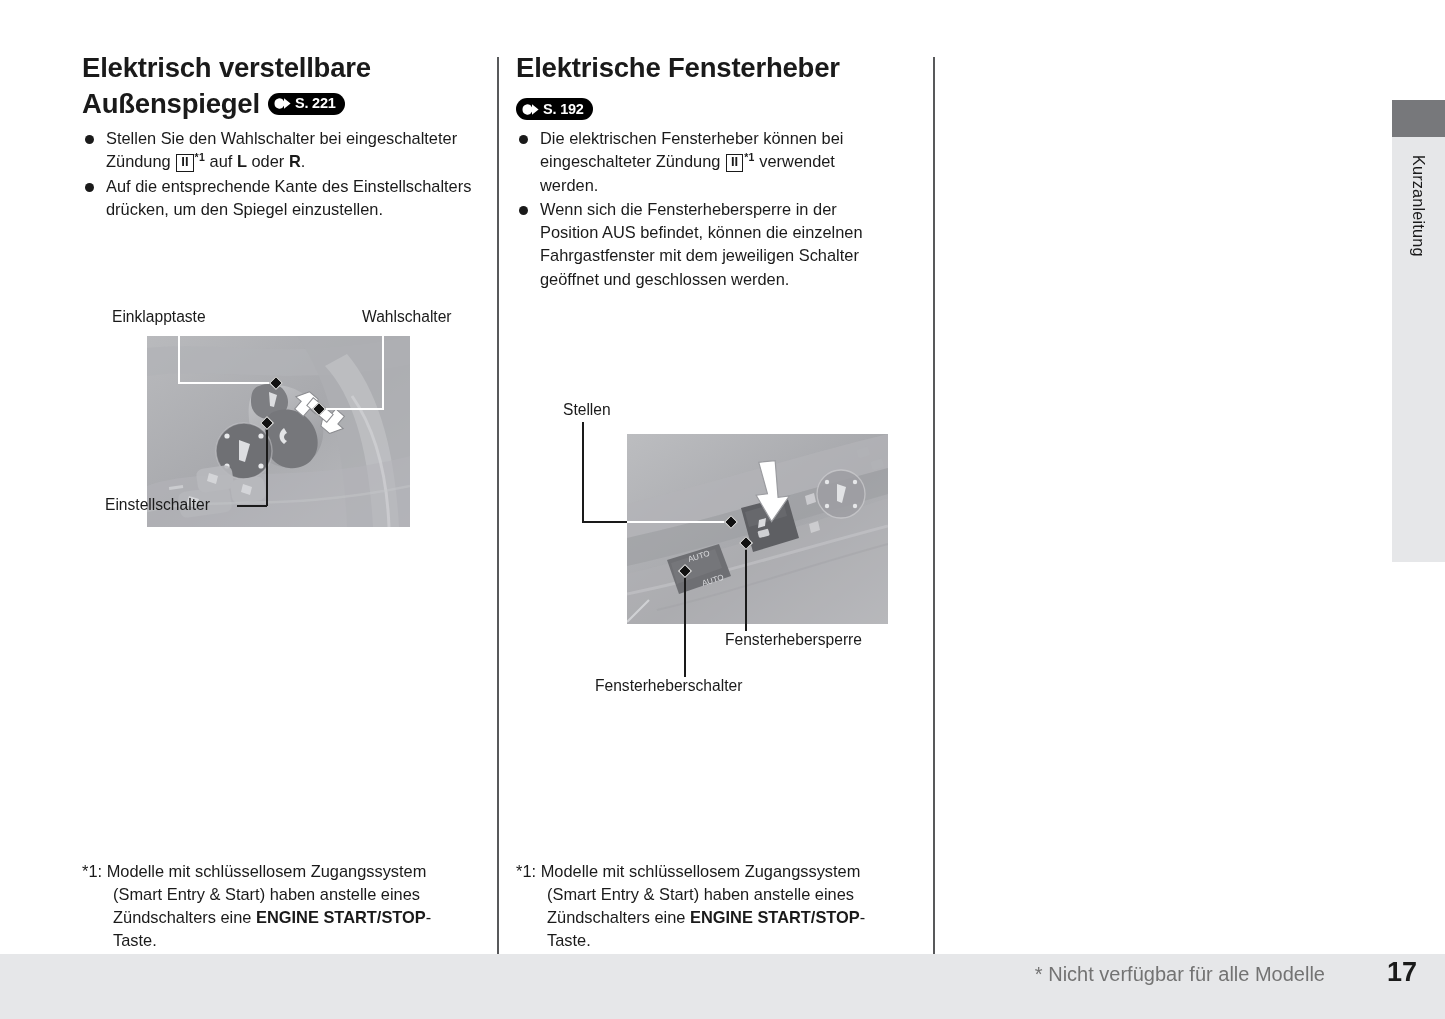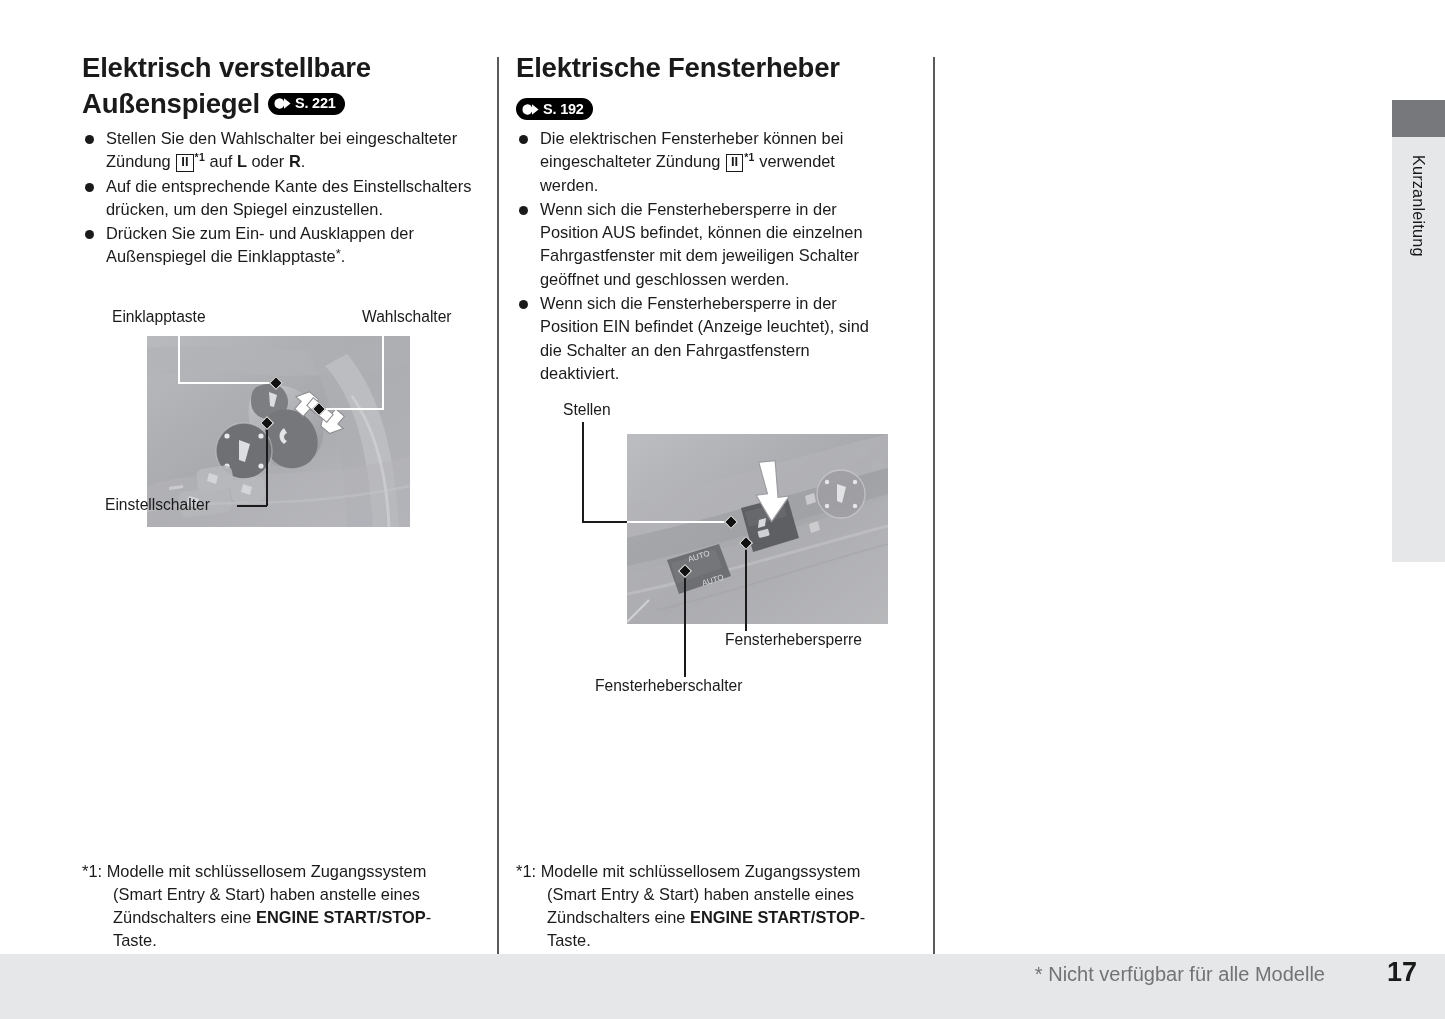--- a/index.html
+++ b/index.html
@@ -136,21 +136,20 @@
           <svg class="arrow" viewBox="0 0 19 13">
             <path d="M1.5 6.5 A5 5 0 0 1 11 4.2 L11 1.2 L17.6 6.5 L11 11.8 L11 8.8 A5 5 0 0 1 1.5 6.5 Z" fill="#fff"></path>
           </svg>
           <span class="lbl">S. 221</span>
         </span>
     </h1>
 
     <ul class="bullets" id="bullets-left">
       <li><span>Stellen Sie den Wahlschalter bei eingeschalteter Zündung </span><span class="ign-box">II</span><span class="sup">*1</span><span> auf </span><b>L</b><span> oder </span><b>R</b><span>.</span></li>
       <li><span>Auf die entsprechende Kante des Einstellschalters drücken, um den Spiegel einzustellen.</span></li>
-      <li><span>Drücken Sie zum Ein- und Ausklappen der Außenspiegel die Einklapptaste</span><span class="ast">*</span><span>.</span></li>
     </ul>
   </div>
 
   <div class="figure" id="fig-left" style="left:82px; top:300px; width:400px; height:230px;">
 
     <div class="photo" style="left:65px; top:36px; width:263px; height:191px;">
       <svg width="263" height="191" viewBox="0 0 263 191">
         <defs>
           <linearGradient id="lg1" x1="0" y1="0" x2="1" y2="1">
             <stop offset="0" stop-color="#b9babd"></stop>
@@ -231,21 +230,20 @@
           <svg class="arrow" viewBox="0 0 19 13">
             <path d="M1.5 6.5 A5 5 0 0 1 11 4.2 L11 1.2 L17.6 6.5 L11 11.8 L11 8.8 A5 5 0 0 1 1.5 6.5 Z" fill="#fff"></path>
           </svg>
           <span class="lbl">S. 192</span>
         </span>
     </div>
 
     <ul class="bullets" id="bullets-right">
       <li><span>Die elektrischen Fensterheber können bei eingeschalteter Zündung </span><span class="ign-box">II</span><span class="sup">*1</span><span> verwendet werden.</span></li>
       <li><span>Wenn sich die Fensterhebersperre in der Position AUS befindet, können die einzelnen Fahrgastfenster mit dem jeweiligen Schalter geöffnet und geschlossen werden.</span></li>
-      <li><span>Wenn sich die Fensterhebersperre in der Position EIN befindet (Anzeige leuchtet), sind die Schalter an den Fahrgastfenstern deaktiviert.</span></li>
     </ul>
   </div>
 
   <div class="figure" id="fig-right" style="left:516px; top:395px; width:410px; height:305px;">
 
     <div class="photo" style="left:111px; top:39px; width:261px; height:190px;">
       <svg width="261" height="190" viewBox="0 0 261 190">
         <defs>
           <linearGradient id="rg1" x1="0" y1="0" x2="1" y2="1">
             <stop offset="0" stop-color="#bcbdc0"></stop>

